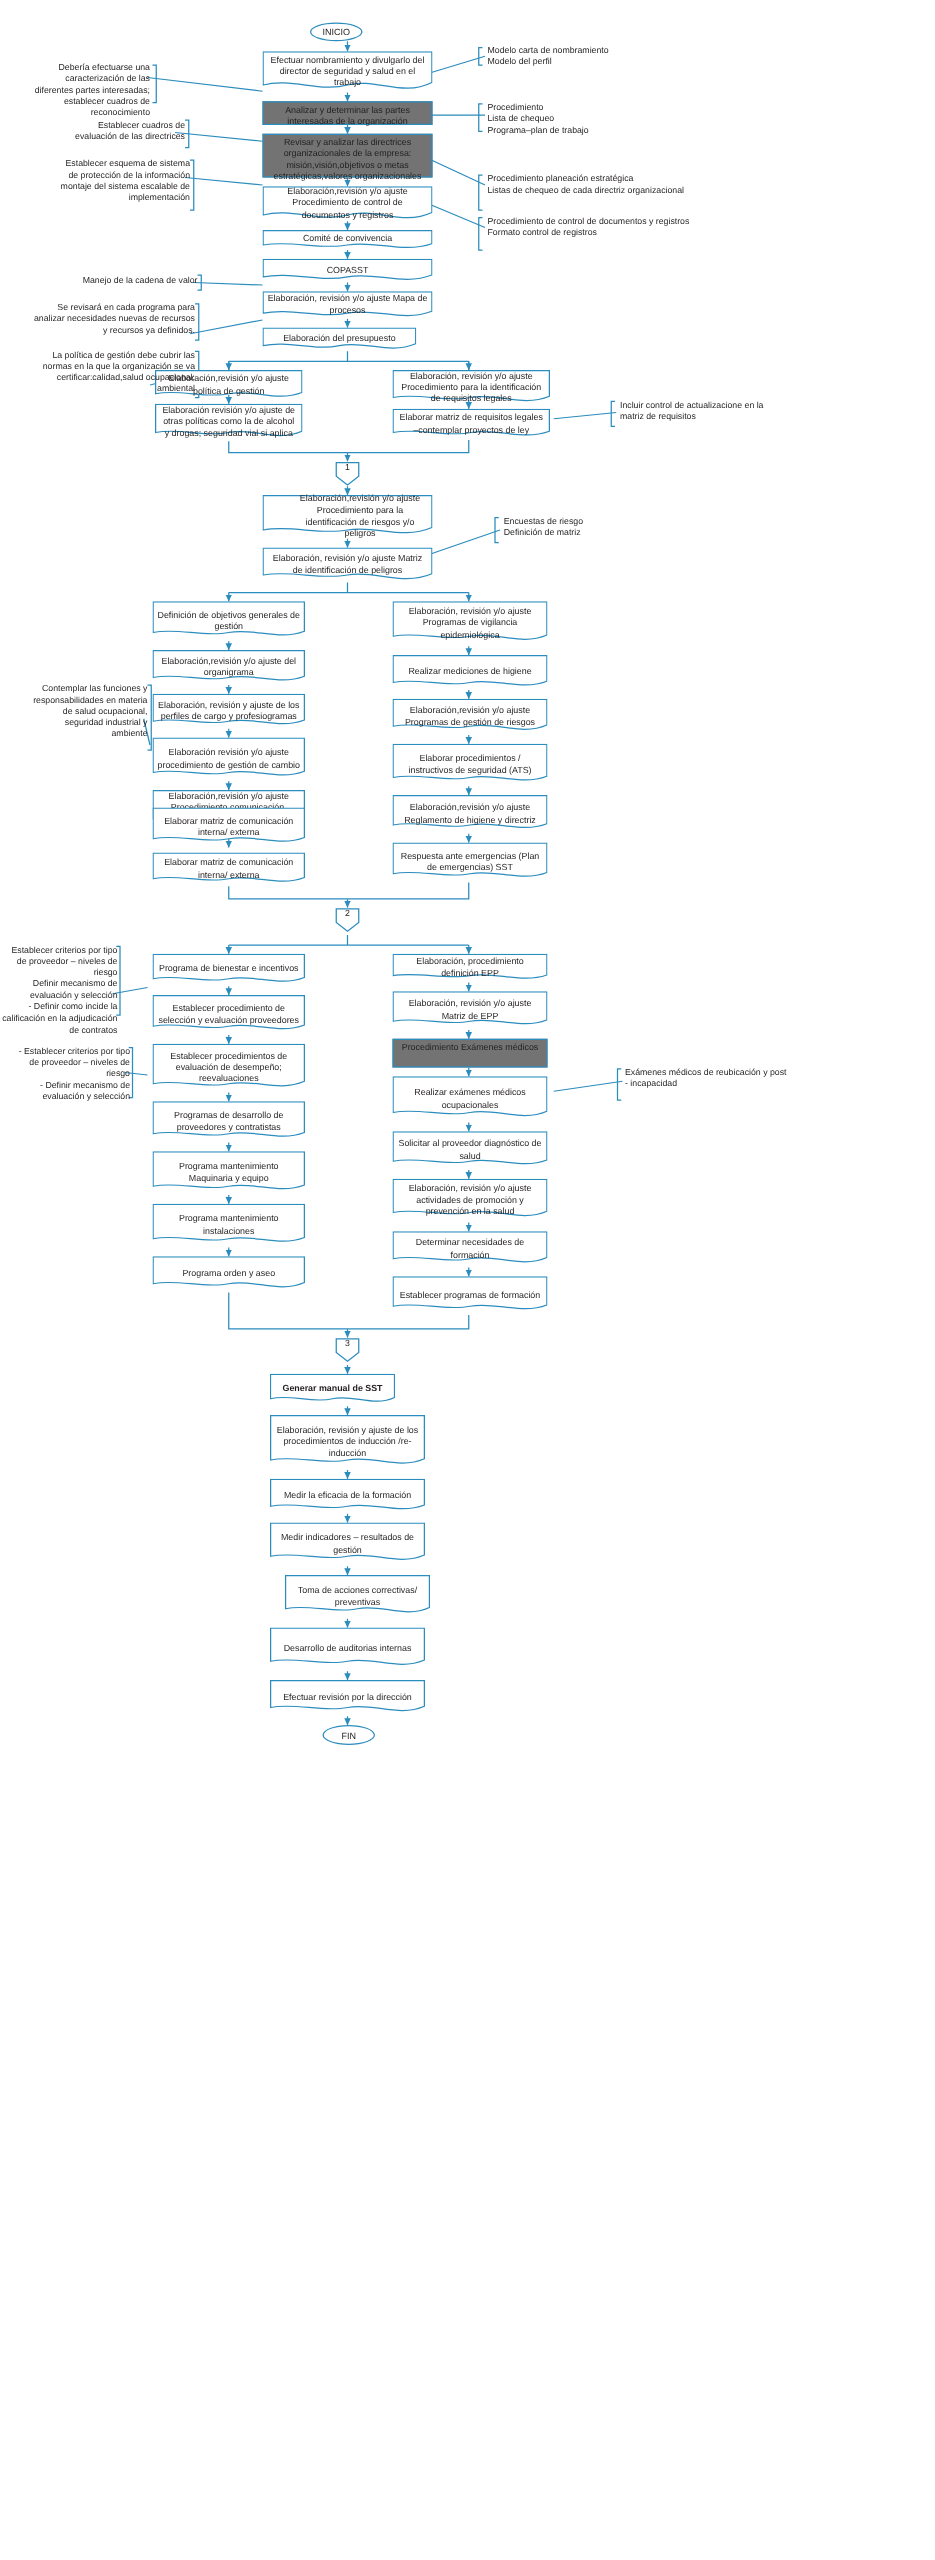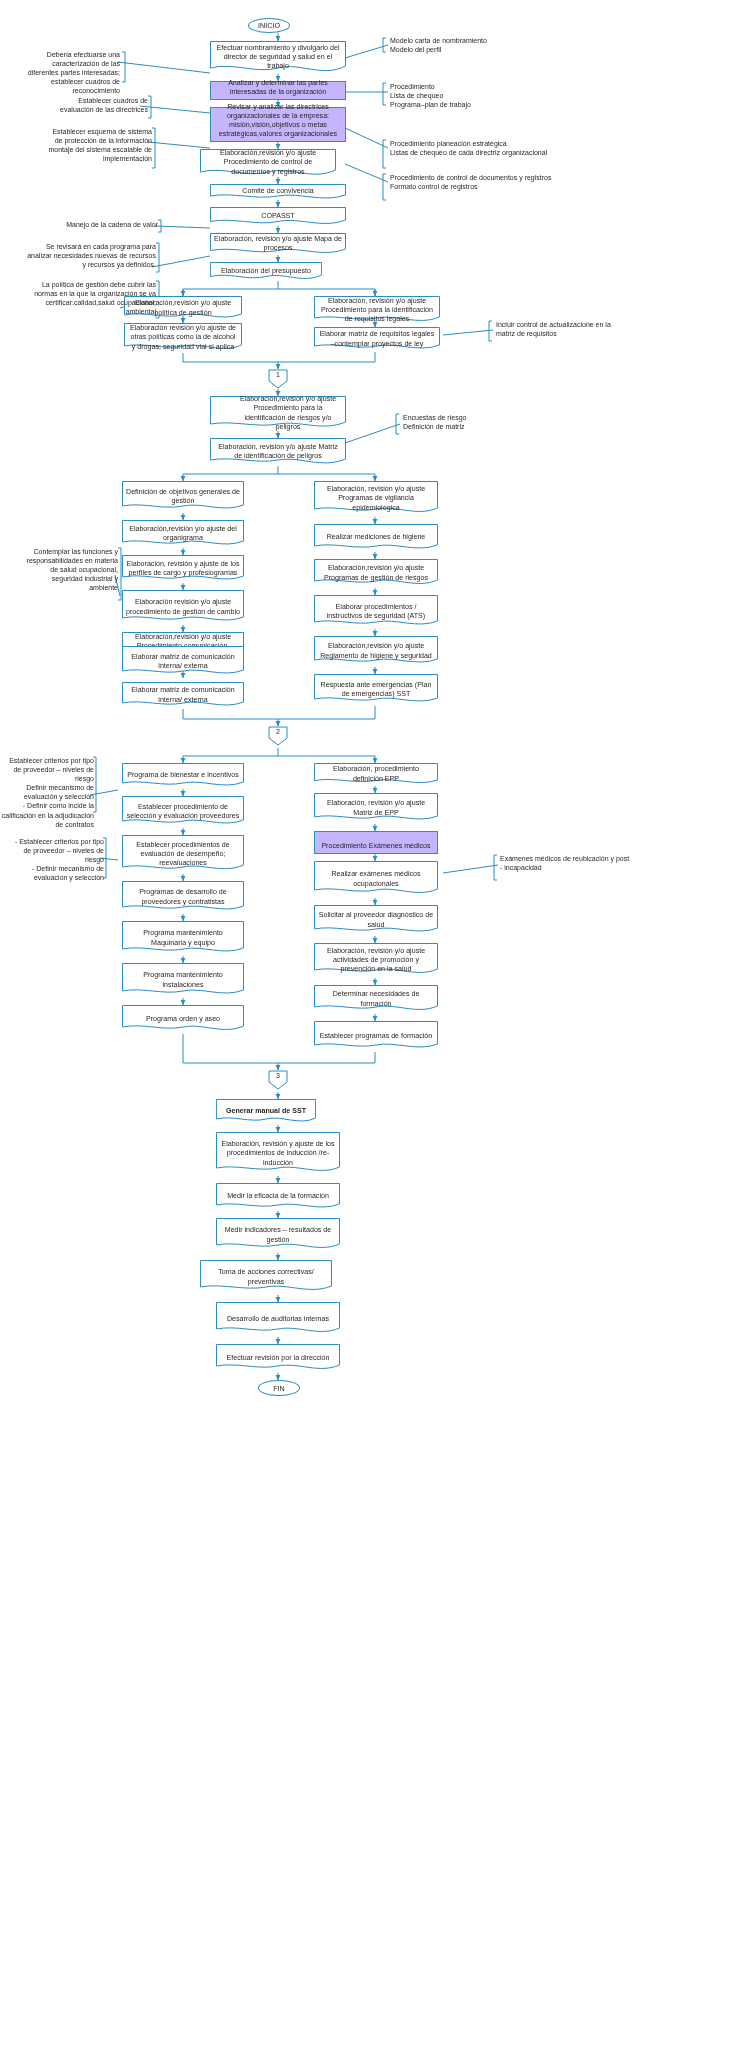--- a/index.html
+++ b/index.html
@@ -35,26 +35,26 @@
   }
   .node .txt { position: relative; z-index: 4; width: 100%; }
   .node .shape {
     position: absolute; left:0; top:0; width:100%; height:100%;
     z-index: 1;
   }
   
   .rect {
     position: absolute;
     border: 1px solid #2b8cbe;
-    background: #c4b5fd;
+    background: #737373;
     color: #231f20;
     font-size: 7.1px;
     line-height: 1.28;
     text-align: center;
-    display: flex; align-items: flex-end; justify-content: center;
+    display: flex; align-items: flex-start; justify-content: center;
     padding: 2px 4px;
     z-index: 3;
   }
   
   .term {
     position: absolute;
     border: 1.4px solid #2b8cbe;
     border-radius: 50%;
     background: #fff;
     color: #231f20;
@@ -245,21 +245,21 @@
   </div>
 
   <div class="rect" style="left:210px; top:81px; width:136px; height:19px;">
     <span>Analizar y determinar las partes interesadas de la organización</span>
   </div>
 
   <div class="rect" style="left:210px; top:107px; width:136px; height:35px;">
     <span>Revisar y analizar las directrices organizacionales de la empresa: misión,visión,objetivos o metas estratégicas,valores organizacionales</span>
   </div>
 
-  <div class="node" style="left:200px; top:149px; width:136px; height:28px;">
+  <div class="node" style="left:210px; top:149px; width:136px; height:28px;">
     <svg class="shape" viewBox="0 0 136 28" preserveAspectRatio="none">
         <path d="M0.5,0.5 H135.5 V21 C112,32 90,17 68,23 C46,29 23,17 0.5,23 Z" fill="#fff" stroke="#2b8cbe" stroke-width="1" vector-effect="non-scaling-stroke"></path>
       </svg>
     <span class="txt">Elaboración,revisión y/o ajuste Procedimiento de control de documentos y registros</span>
   </div>
 
   <div class="node" style="left:210px; top:184px; width:136px; height:16px;">
     <svg class="shape" viewBox="0 0 136 16" preserveAspectRatio="none">
         <path d="M0.5,0.5 H135.5 V11 C112,19 90,8 68,12 C46,16 23,8 0.5,12 Z" fill="#fff" stroke="#2b8cbe" stroke-width="1" vector-effect="non-scaling-stroke"></path>
       </svg>
@@ -273,21 +273,21 @@
     <span class="txt">COPASST</span>
   </div>
 
   <div class="node" style="left:210px; top:233px; width:136px; height:22px;">
     <svg class="shape" viewBox="0 0 136 22" preserveAspectRatio="none">
         <path d="M0.5,0.5 H135.5 V16 C112,25 90,13 68,17.5 C46,22 23,13 0.5,17.5 Z" fill="#fff" stroke="#2b8cbe" stroke-width="1" vector-effect="non-scaling-stroke"></path>
       </svg>
     <span class="txt">Elaboración, revisión y/o ajuste Mapa de procesos</span>
   </div>
 
-  <div class="node" style="left:210px; top:262px; width:112px; height:19px;">
+  <div class="node" style="left:210px; top:262px; width:123px; height:19px;">
     <svg class="shape" viewBox="0 0 136 19" preserveAspectRatio="none">
         <path d="M0.5,0.5 H135.5 V13 C112,22 90,10 68,14.5 C46,19 23,10 0.5,14.5 Z" fill="#fff" stroke="#2b8cbe" stroke-width="1" vector-effect="non-scaling-stroke"></path>
       </svg>
     <span class="txt">Elaboración del presupuesto</span>
   </div>
 
   <div class="node" style="left:124px; top:296px; width:118px; height:25px;">
     <svg class="shape" viewBox="0 0 118 25" preserveAspectRatio="none">
         <path d="M0.5,0.5 H117.5 V18 C97,26 78,15 59,19 C40,23 20,15 0.5,19 Z" fill="#fff" stroke="#2b8cbe" stroke-width="1" vector-effect="non-scaling-stroke"></path>
       </svg>
@@ -393,21 +393,21 @@
   <div class="node" style="left:314px; top:595px; width:124px; height:34px;">
     <svg class="shape" viewBox="0 0 124 34" preserveAspectRatio="none">
         <path d="M0.5,0.5 H123.5 V26 C103,34 82,23 62,27 C42,31 20,23 0.5,27 Z" fill="#fff" stroke="#2b8cbe" stroke-width="1" vector-effect="non-scaling-stroke"></path>
       </svg>
     <span class="txt">Elaborar procedimientos / instructivos de seguridad (ATS)</span>
   </div>
   <div class="node" style="left:314px; top:636px; width:124px; height:31px;">
     <svg class="shape" viewBox="0 0 124 31" preserveAspectRatio="none">
         <path d="M0.5,0.5 H123.5 V23 C103,31 82,20 62,24 C42,28 20,20 0.5,24 Z" fill="#fff" stroke="#2b8cbe" stroke-width="1" vector-effect="non-scaling-stroke"></path>
       </svg>
-    <span class="txt">Elaboración,revisión y/o ajuste Reglamento de higiene y seguridad</span>
+    <span class="txt">Elaboración,revisión y/o ajuste Reglamento de higiene y directriz</span>
   </div>
   <div class="node" style="left:314px; top:674px; width:124px; height:32px;">
     <svg class="shape" viewBox="0 0 124 32" preserveAspectRatio="none">
         <path d="M0.5,0.5 H123.5 V24 C103,32 82,21 62,25 C42,29 20,21 0.5,25 Z" fill="#fff" stroke="#2b8cbe" stroke-width="1" vector-effect="non-scaling-stroke"></path>
       </svg>
     <span class="txt">Respuesta ante emergencias (Plan de emergencias) SST</span>
   </div>
 
   <div class="node" style="left:122px; top:763px; width:122px; height:26px;">
     <svg class="shape" viewBox="0 0 122 26" preserveAspectRatio="none">
@@ -515,21 +515,21 @@
         <path d="M0.5,0.5 H123.5 V21 C103,29 82,18 62,22 C42,26 20,18 0.5,22 Z" fill="#fff" stroke="#2b8cbe" stroke-width="1" vector-effect="non-scaling-stroke"></path>
       </svg>
     <span class="txt">Medir la eficacia de la formación</span>
   </div>
   <div class="node" style="left:216px; top:1218px; width:124px; height:35px;">
     <svg class="shape" viewBox="0 0 124 35" preserveAspectRatio="none">
         <path d="M0.5,0.5 H123.5 V26 C103,35 82,23 62,27 C42,31 20,23 0.5,27 Z" fill="#fff" stroke="#2b8cbe" stroke-width="1" vector-effect="non-scaling-stroke"></path>
       </svg>
     <span class="txt">Medir indicadores – resultados de gestión</span>
   </div>
-  <div class="node" style="left:200px; top:1260px; width:132px; height:35px;">
+  <div class="node" style="left:228px; top:1260px; width:116px; height:35px;">
     <svg class="shape" viewBox="0 0 124 35" preserveAspectRatio="none">
         <path d="M0.5,0.5 H123.5 V26 C103,35 82,23 62,27 C42,31 20,23 0.5,27 Z" fill="#fff" stroke="#2b8cbe" stroke-width="1" vector-effect="non-scaling-stroke"></path>
       </svg>
     <span class="txt">Toma de acciones correctivas/ preventivas</span>
   </div>
   <div class="node" style="left:216px; top:1302px; width:124px; height:35px;">
     <svg class="shape" viewBox="0 0 124 35" preserveAspectRatio="none">
         <path d="M0.5,0.5 H123.5 V26 C103,35 82,23 62,27 C42,31 20,23 0.5,27 Z" fill="#fff" stroke="#2b8cbe" stroke-width="1" vector-effect="non-scaling-stroke"></path>
       </svg>
     <span class="txt">Desarrollo de auditorias internas</span>

